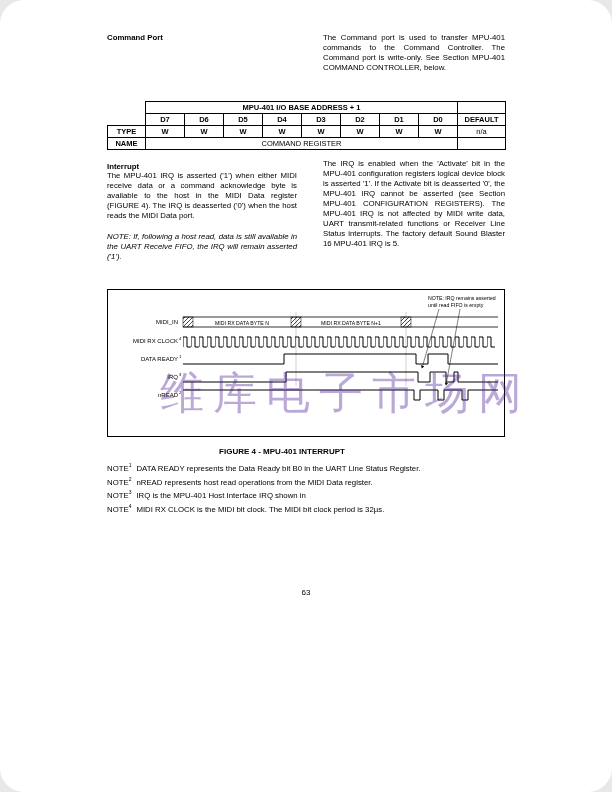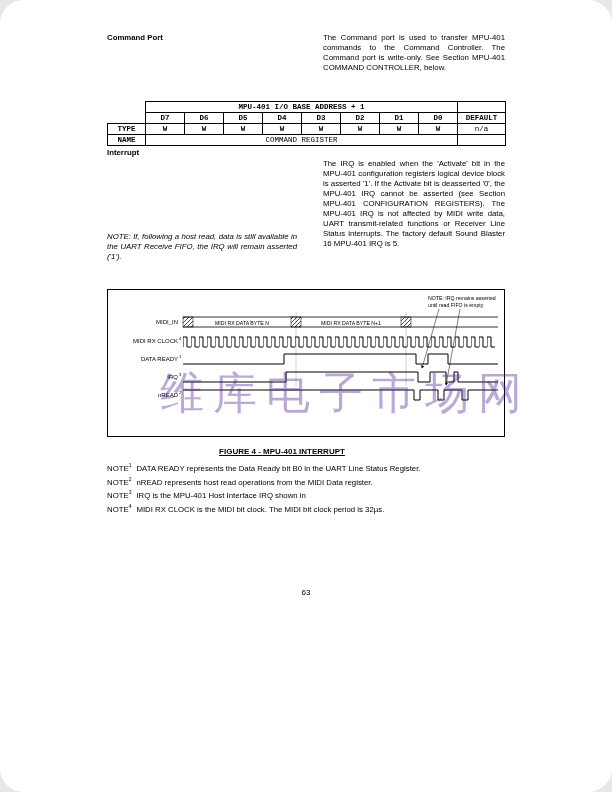--- a/index.html
+++ b/index.html
@@ -6,21 +6,21 @@
   html,body { background:#e8e8e8; }
   body { font-family:"Liberation Sans", sans-serif; color:#000; }
   .page { position:relative; width:612px; height:792px; background:#ffffff; margin:0 auto; overflow:hidden;border-radius:24px; }
   .abs { position:absolute; }
   .h { font-weight:bold; font-size:7.8px; }
   .center { text-align:center; }
   .body-text { font-size:7.8px; line-height:10px; text-align:justify; }
 
   
   .reg-table { position:absolute; left:107px; top:101px; width:398px; border-collapse:collapse; font-size:7.5px; table-layout:fixed; }
-  .reg-table th, .reg-table td { border:1px solid #000; text-align:center; padding:1px 0; height:11px; vertical-align:middle;font-family:Liberation Mono, monospace; }
+  .reg-table th, .reg-table td { border:1px solid #000; text-align:center; padding:1px 0; height:11px; vertical-align:middle; }
   .reg-table th { font-weight:bold; }
   .reg-table td { font-weight:normal; }
   .reg-table td.bold { font-weight:bold; }
   .reg-table .nb { border:none; background:transparent; }
 
   
   .figure-box { left:107px; top:289px; width:398px; height:148px; border:1px solid #000; background:#fff; }
   .figure-box svg { display:block; }
   svg text { font-family:"Liberation Sans", sans-serif; fill:#000; }
   .fig-note { font-size:5.2px; }
@@ -88,21 +88,22 @@
         <td>n/a</td>
       </tr>
       <tr>
         <th>NAME</th>
         <td colspan="8">COMMAND REGISTER</td>
         <td></td>
       </tr>
     </tbody>
   </table>
 
-  <div class="abs h" style="left:107px; top:148px;">Interrupt</div>
+  <div class="abs h" style="left:107px; top:162px;">Interrupt</div>
+  <div class="abs body-text" style="left:107px; top:171px; width:190px;">The MPU-401 IRQ is asserted ('1') when either MIDI receive data or a command acknowledge byte is available to the host in the MIDI Data register (FIGURE 4).  The IRQ is deasserted ('0') when the host reads the MIDI Data port.</div>
   <div class="abs body-text" style="left:107px; top:232px; width:190px;font-style:italic;">NOTE: If, following a host read, data is still available in the UART Receive FIFO, the IRQ will remain asserted ('1').</div>
   <div class="abs body-text" style="left:323px; top:159px; width:182px;">The IRQ is enabled when the 'Activate' bit in the MPU-401 configuration registers logical device block is asserted '1'.  If the Activate bit is deasserted '0', the MPU-401 IRQ cannot be asserted (see Section MPU-401 CONFIGURATION REGISTERS).  The MPU-401 IRQ is not affected by MIDI write data, UART transmit-related functions or Receiver Line Status interrupts.  The factory default Sound Blaster 16 MPU-401 IRQ is 5.</div>
 
   <div class="abs figure-box">
     <svg width="396" height="146" viewBox="0 0 396 146">
       <defs>
         <pattern id="hatch" width="4" height="4" patternUnits="userSpaceOnUse">
           <path d="M0,4 L4,0" stroke="#000" stroke-width="0.7"></path>
         </pattern>
         <pattern id="clk" x="75" y="46" width="8" height="12" patternUnits="userSpaceOnUse">
@@ -143,21 +144,21 @@
 
       <path d="M75,74 H176 V64 H308 V74 H320 V64 H340 V74 H390" fill="none" stroke="#000" stroke-width="1"></path>
 
       <path d="M75,92 H178 V82 H310 V92 H322 V82 H338 V92 H346 V82 H350 V92 H390" fill="none" stroke="#000" stroke-width="1"></path>
 
       <path d="M75,100 H306 V110 H312 V100 H330 V110 H336 V100 H354 V110 H360 V100 H390" fill="none" stroke="#000" stroke-width="1"></path>
     </svg>
     <div class="watermark">维库电子市场网</div>
   </div>
 
-  <div class="abs h center" style="left:0; top:447px; width:564px; font-size:8px;text-decoration:underline;">FIGURE 4 - MPU-401 INTERRUPT</div>
+  <div class="abs h center" style="left:0; top:447px; width:564px; font-size:8px;">FIGURE 4 - MPU-401 INTERRUPT</div>
 
   <div class="abs notes" style="left:107px; top:460px;">
     <div class="note-line"><span>NOTE</span><sup>1</sup><span>DATA READY represents the Data Ready bit B0 in the UART Line Status Register.</span></div>
     <div class="note-line"><span>NOTE</span><sup>2</sup><span>nREAD represents host read operations from the MIDI Data register.</span></div>
     <div class="note-line"><span>NOTE</span><sup>3</sup><span>IRQ is the MPU-401 Host Interface IRQ shown in</span></div>
     <div class="note-line"><span>NOTE</span><sup>4</sup><span>MIDI RX CLOCK is the MIDI bit clock.  The MIDI bit clock period is 32µs.</span></div>
   </div>
 
   <div class="abs center" style="left:0; top:588px; width:612px; font-size:8px;">63</div>
 

